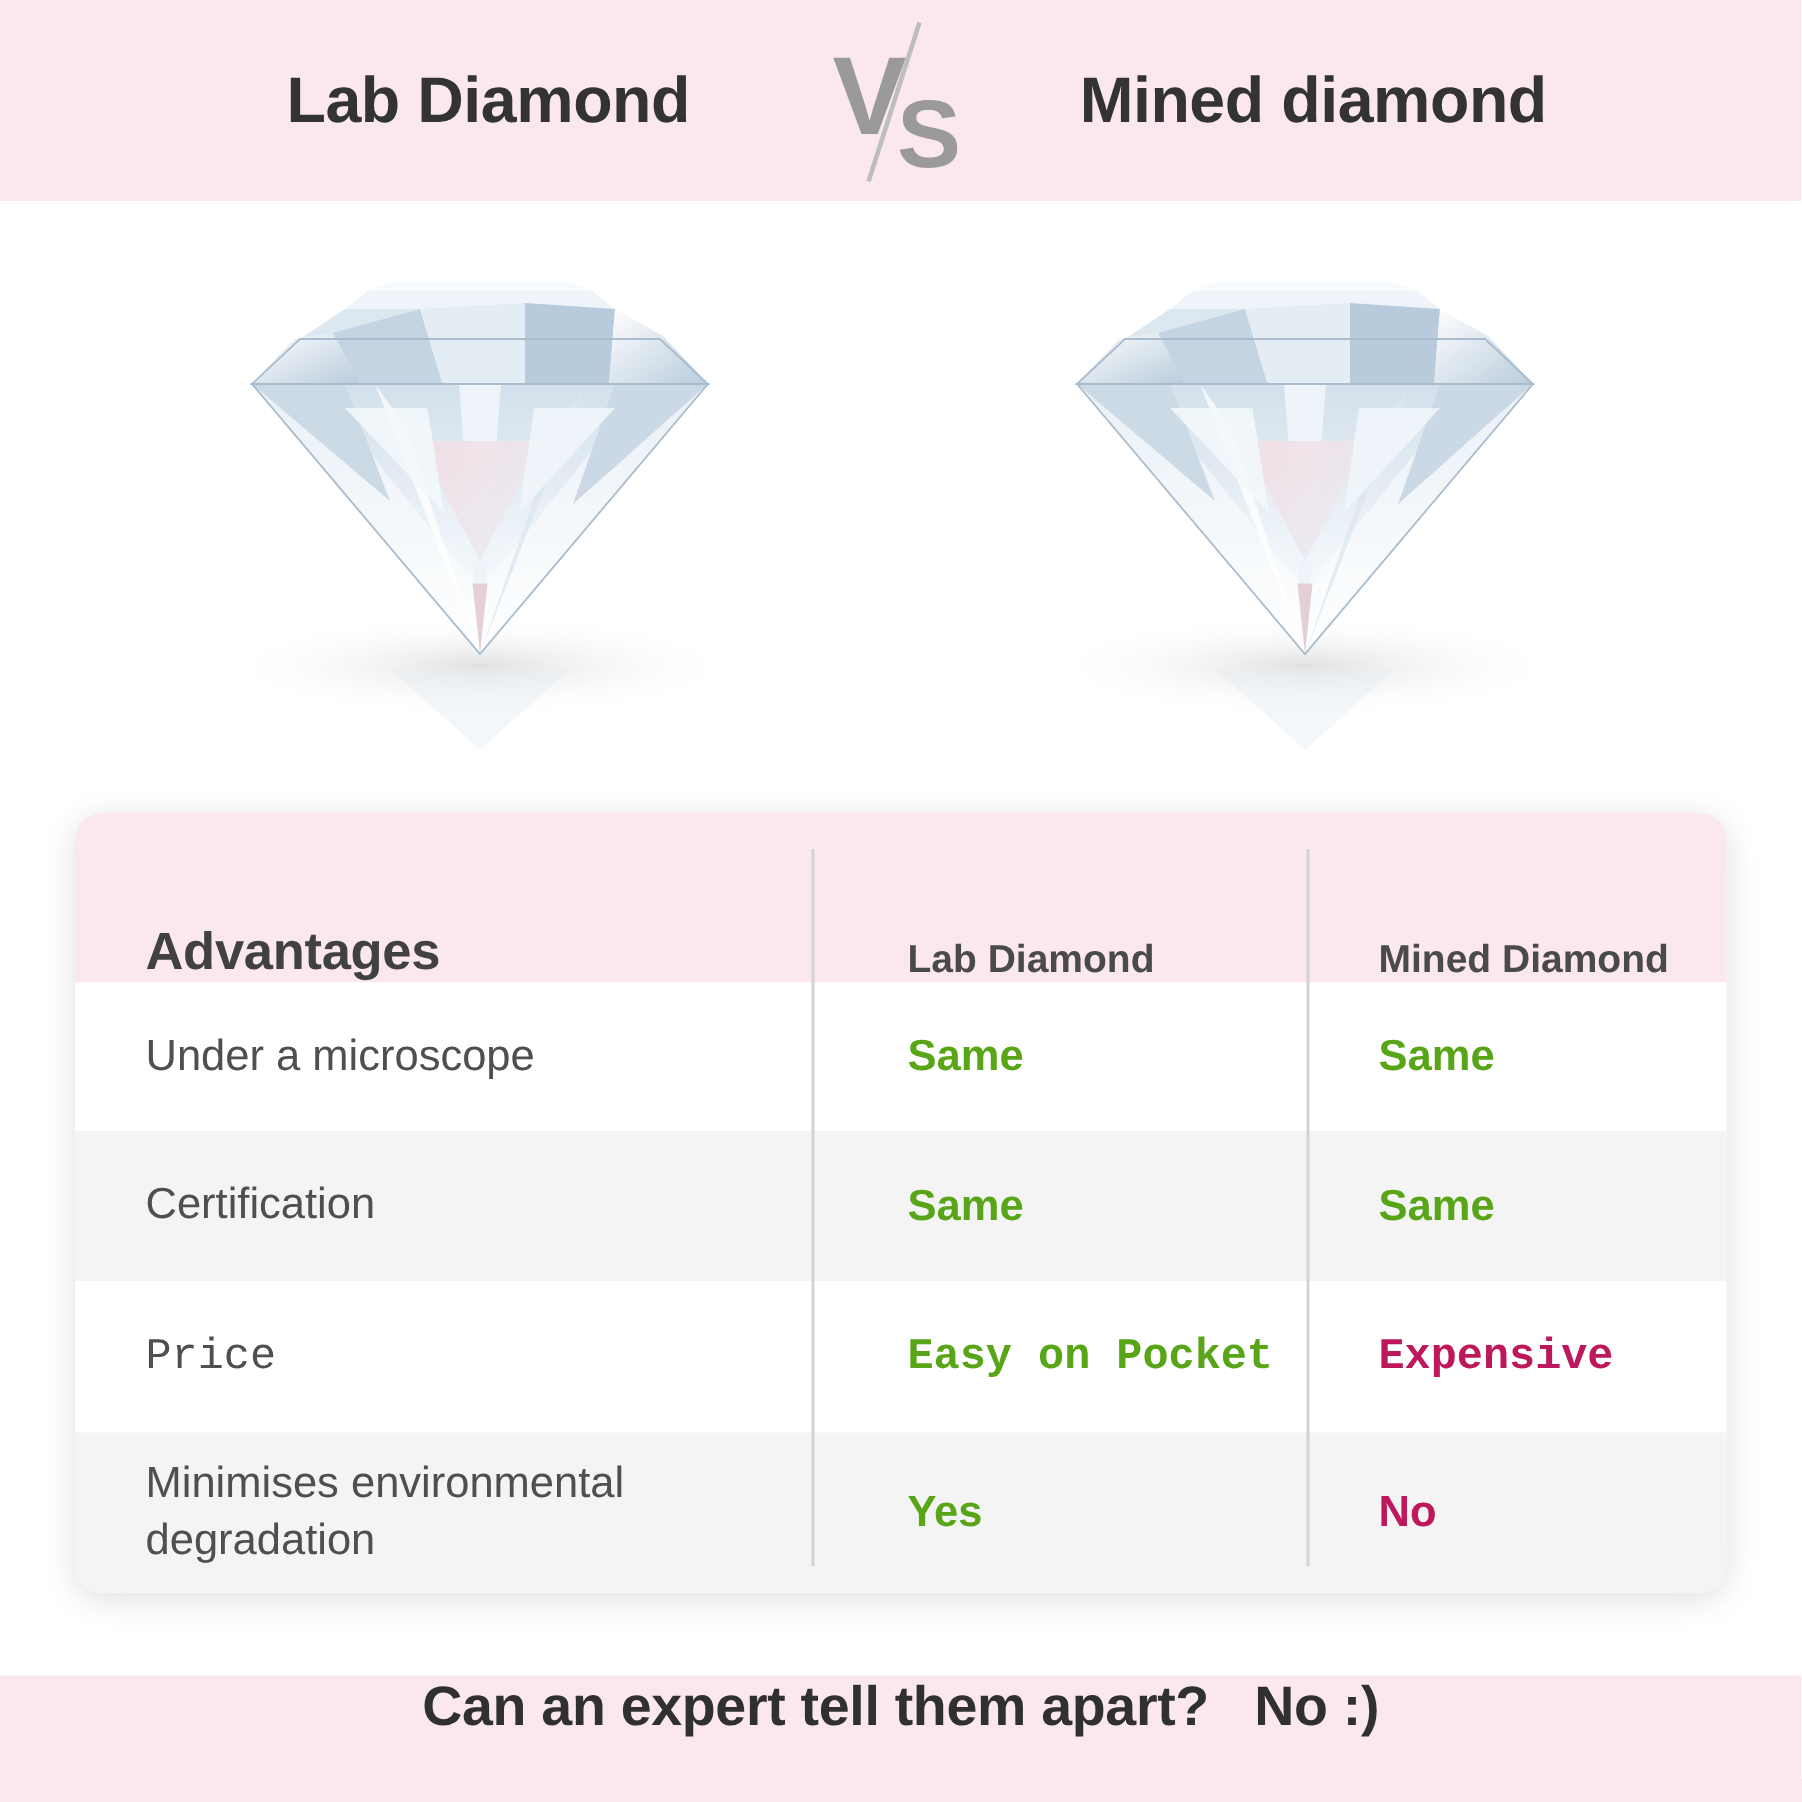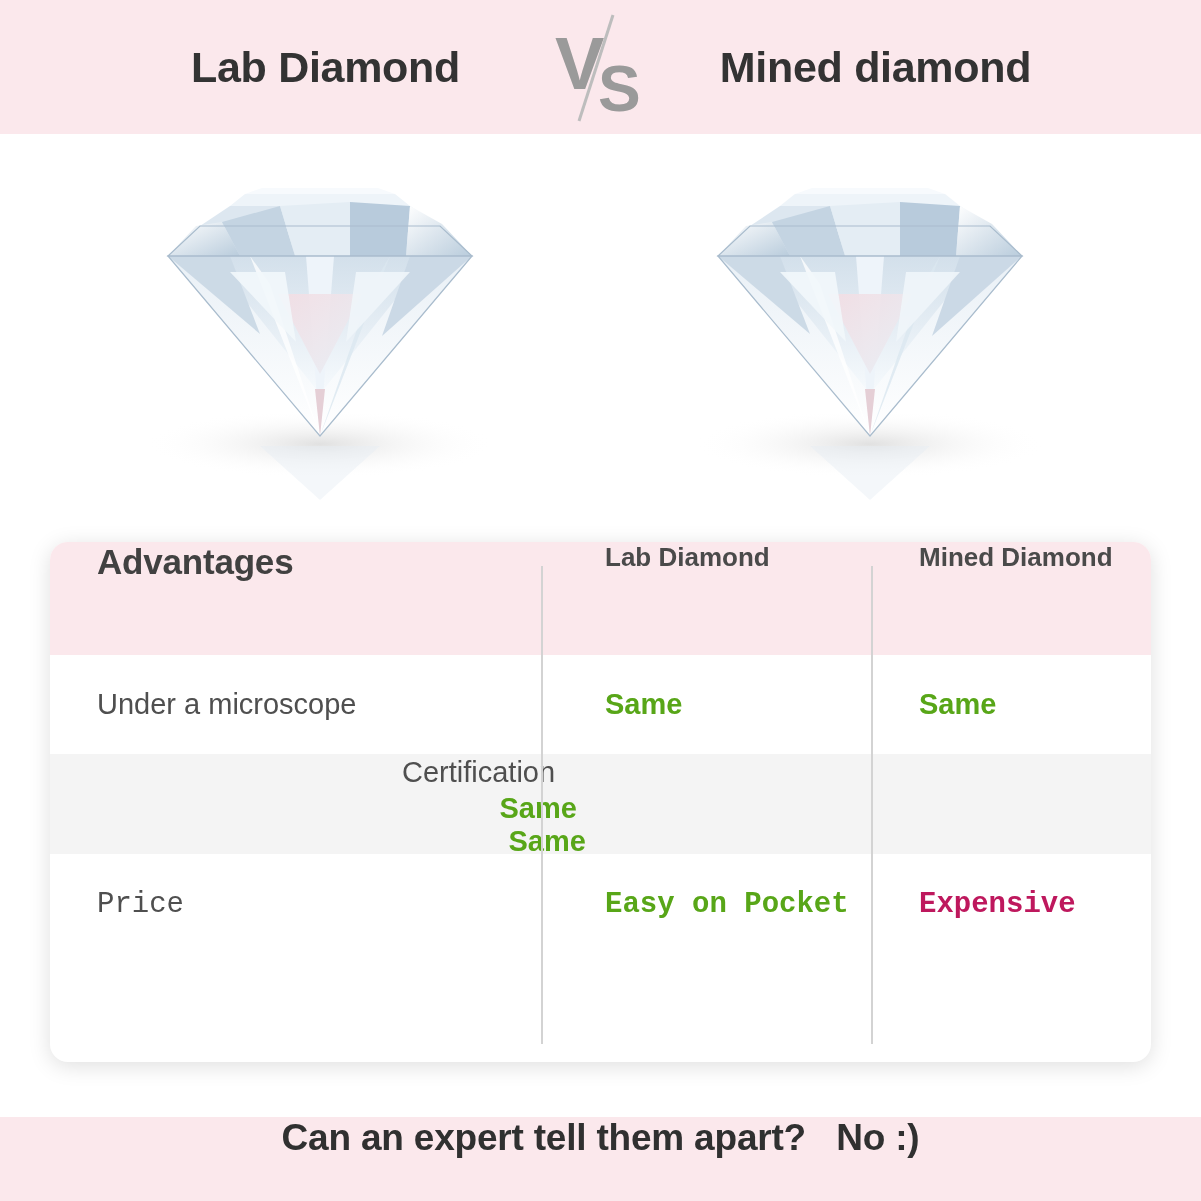--- a/index.html
+++ b/index.html
@@ -78,21 +78,21 @@
     position: relative;
     width: 100%;
     height: 100%;
   }
 
   .thead {
     position: relative;
     height: 113px;
     background: #fbe8ec;
     display: flex;
-    align-items: flex-start;
+    align-items: flex-end;
   }
   .col-1 { width: 491px; box-sizing: border-box; padding-left: 47px; }
   .col-2 { width: 330px; box-sizing: border-box; padding-left: 64px; }
   .col-3 { width: 280px; box-sizing: border-box; padding-left: 48px; }
 
   .th-main {
     font-size: 35px;
     font-weight: bold;
     color: #414141;
     letter-spacing: -0.2px;
@@ -103,21 +103,21 @@
     color: #4a4a4a;
     white-space: nowrap;
   }
 
   .trow {
     display: flex;
     align-items: center;
     position: relative;
   }
   .trow.r0 { height: 99px;  background: #ffffff; }
-  .trow.r1 { height: 100px; background: #f4f4f4; flex-direction: column; }
+  .trow.r1 { height: 100px; background: #f4f4f4; }
   .trow.r2 { height: 101px; background: #ffffff; font-family: Liberation Mono, monospace; }
   .trow.r3 { height: 107px; background: #f4f4f4; }
 
   .cell-label {
     font-size: 29px;
     color: #4f4f4f;
     line-height: 1.3;
   }
   .cell-value {
     font-size: 29px;
@@ -324,20 +324,31 @@
         <span class="cell-label">Price</span>
       </div>
       <div class="col-2">
         <span class="cell-value green">Easy on Pocket</span>
       </div>
       <div class="col-3">
         <span class="cell-value red">Expensive</span>
       </div>
     </div>
 
+    <div class="trow r3">
+      <div class="col-1">
+        <span class="cell-label">Minimises environmental degradation</span>
+      </div>
+      <div class="col-2">
+        <span class="cell-value green">Yes</span>
+      </div>
+      <div class="col-3">
+        <span class="cell-value red">No</span>
+      </div>
+    </div>
 
     <div class="divider d1"></div>
     <div class="divider d2"></div>
   </div>
 </div>
 
 <div class="footer-band">
   <div class="footer-text">Can an expert tell them apart?   No :)</div>
 </div>
 

